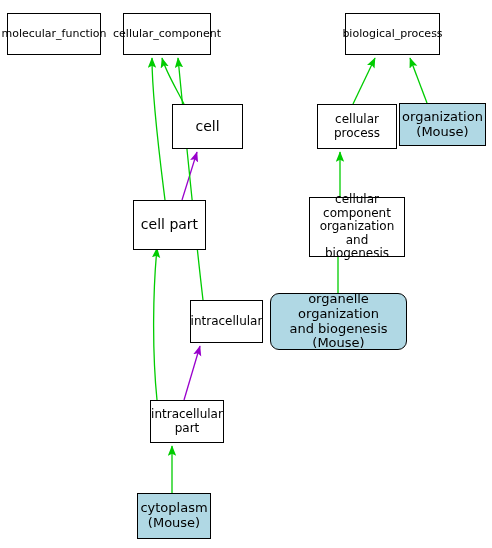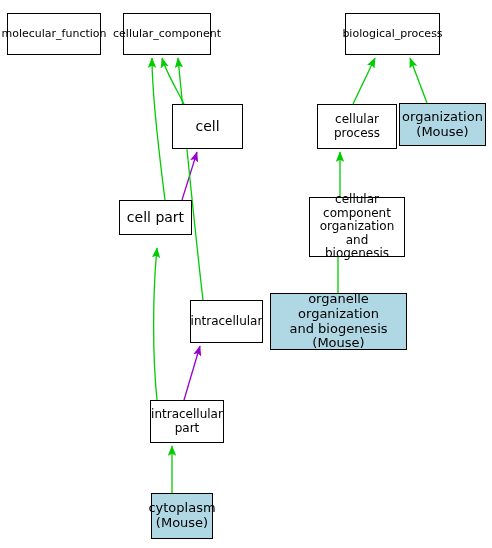--- a/index.html
+++ b/index.html
@@ -94,38 +94,38 @@
       <div class="node sz-mid" style="left: 172px; top: 104px; width: 71px; height: 45px;">
         <span class="lbl">cell</span>
       </div>
       <div class="node sz-small" style="left: 300px; top: 104px; width: 80px; height: 45px;">
         <span class="lbl">cellular process</span>
       </div>
       <div class="node sz-big highlight" style="left: 399px; top: 103px; width: 87px; height: 43px;">
         <span class="lbl">organization
 (Mouse)</span>
       </div>
-      <div class="node sz-mid" style="left: 119px; top: 200px; width: 73px; height: 35px;">
+      <div class="node sz-mid" style="left: 133px; top: 200px; width: 73px; height: 50px;">
         <span class="lbl">cell part</span>
       </div>
       <div class="node sz-small" style="left: 292px; top: 197px; width: 96px; height: 60px;">
         <span class="lbl">cellular component
 organization
 and biogenesis</span>
       </div>
       <div class="node sz-small" style="left: 173px; top: 300px; width: 73px; height: 43px;">
         <span class="lbl">intracellular</span>
       </div>
-      <div class="node sz-big2 highlight" style="left: 270px; top: 293px; width: 137px; height: 57px;">
+      <div class="node sz-big2 highlight" style="left: 270px; top: 293px; width: 137px; height: 57px; border-radius: 9px;">
         <span class="lbl">organelle organization
 and biogenesis
 (Mouse)</span>
       </div>
       <div class="node sz-small" style="left: 133px; top: 400px; width: 74px; height: 43px;">
         <span class="lbl">intracellular
 part</span>
       </div>
-      <div class="node sz-big highlight" style="left: 151px; top: 493px; width: 62px; height: 46px;">
+      <div class="node sz-big highlight" style="left: 137px; top: 493px; width: 74px; height: 46px;">
         <span class="lbl">cytoplasm
 (Mouse)</span>
       </div>
     </div>
 </div>
 
 </body></html>

